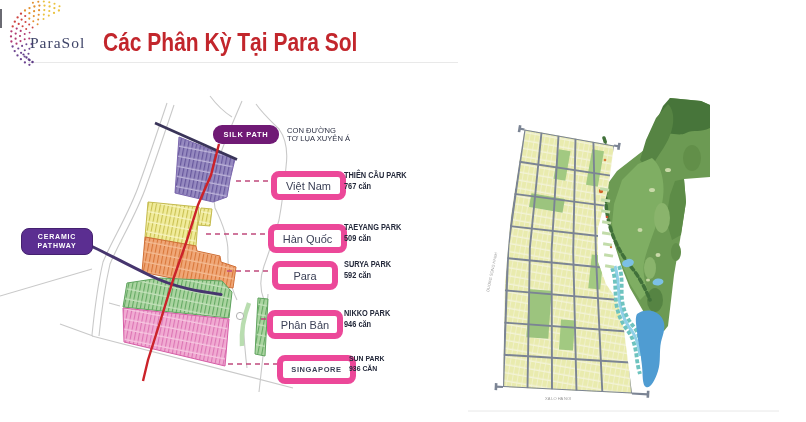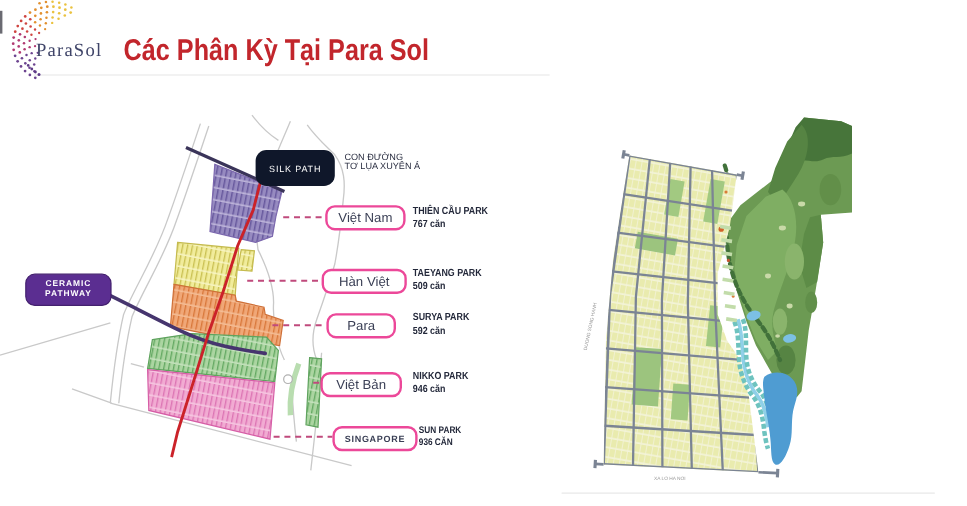--- a/index.html
+++ b/index.html
@@ -1,19 +1,19 @@
 <!DOCTYPE html>
 <html><head>
 <meta charset="utf-8">
 <style>
   html,body{margin:0;padding:0;background:#ffffff;}
   #page{position:relative;width:806px;height:422px;background:#ffffff;overflow:hidden;
         font-family:"Liberation Sans", sans-serif;}
   .abs{position:absolute;}
-  .lblbox{position:absolute;background:#ffffff;border:2px solid #ec4899;border-radius:8px;
+  .lblbox{position:absolute;background:#ffffff;border:6px solid #ec4899;border-radius:8px;
           display:flex;align-items:center;justify-content:center;color:#3a3f55;}
   .parkname{position:absolute;color:#23283a;font-weight:bold;font-size:8.6px;line-height:11px;transform:scaleX(0.86);transform-origin:0 0;white-space:nowrap;}
 </style>
 </head>
 <body>
 <div id="page">
 
 <div class="abs" style="left:28px;top:62px;width:430px;height:1px;background:#e9e9e9;"></div>
 
 <div class="abs" style="left:0;top:9px;width:2px;height:19px;background:#6a6a72;"></div>
@@ -177,39 +177,39 @@
 
 <g stroke="#c04a7c" stroke-width="1.6" stroke-dasharray="5,4" fill="none">
   <line x1="236" y1="181" x2="271" y2="181"></line>
   <line x1="206" y1="234" x2="268" y2="234"></line>
   <line x1="227" y1="271" x2="272" y2="271"></line>
   <line x1="261" y1="319" x2="268" y2="319"></line>
   <line x1="228" y1="364" x2="277" y2="364"></line>
 </g>
 </svg>
 
-<div class="abs" style="left:213px;top:125px;width:66px;height:30px;background:#0f172a;border-radius:9px;display:flex;align-items:center;justify-content:center;color:#fff;font-size:7.5px;font-weight:normal;letter-spacing:0.7px;">SILK PATH</div>
+<div class="abs" style="left:213px;top:125px;width:66px;height:19px;background:#701a75;border-radius:9px;display:flex;align-items:center;justify-content:center;color:#fff;font-size:7.5px;font-weight:bold;letter-spacing:0.7px;">SILK PATH</div>
 
 <div class="abs" style="left:287px;top:126.5px;font-size:7.6px;font-weight:normal;color:#2b2f42;line-height:8.8px;">CON ĐƯỜNG<br>TƠ LỤA XUYÊN Á</div>
 
 <div class="abs" style="left:21px;top:228px;width:70px;height:25px;background:#5b2e91;border:1.5px solid #44216f;border-radius:8px;display:flex;align-items:center;justify-content:center;color:#fff;font-size:7px;font-weight:bold;letter-spacing:0.8px;text-align:center;line-height:8.5px;">CERAMIC<br>PATHWAY</div>
 
 <div class="lblbox" style="left:271px;top:171px;width:63px;height:17px;font-size:11px;">Việt Nam</div>
 
 <div class="parkname" style="left:344px;top:170px;">THIÊN CẦU PARK<br>767 căn</div>
 
-<div class="lblbox" style="left:268px;top:224px;width:67px;height:17px;font-size:11px;">Hàn Việt</div>
+<div class="lblbox" style="left:268px;top:224px;width:67px;height:17px;font-size:11px;">Hàn Quốc</div>
 
 <div class="parkname" style="left:344px;top:222px;">TAEYANG PARK<br>509 căn</div>
 
 <div class="lblbox" style="left:272px;top:261px;width:54px;height:17px;font-size:11px;">Para</div>
 
 <div class="parkname" style="left:344px;top:259px;">SURYA PARK<br>592 căn</div>
 
-<div class="lblbox" style="left:267px;top:310px;width:64px;height:17px;font-size:11px;">Việt Bản</div>
+<div class="lblbox" style="left:267px;top:310px;width:64px;height:17px;font-size:11px;">Phân Bản</div>
 
 <div class="parkname" style="left:344px;top:308px;">NIKKO PARK<br>946 căn</div>
 
 <div class="lblbox" style="left:277px;top:355px;width:67px;height:17px;font-size:7.5px;letter-spacing:0.6px;font-weight:bold;">SINGAPORE</div>
 
 <div class="parkname" style="left:349px;top:354px;font-size:8px;line-height:10px;">SUN PARK<br>936 CĂN</div>
 
 <svg class="abs" style="left:0;top:0" width="806" height="422" viewBox="0 0 806 422">
 <defs>
   <pattern id="lots" width="5" height="8" patternUnits="userSpaceOnUse" patternTransform="rotate(10)">

